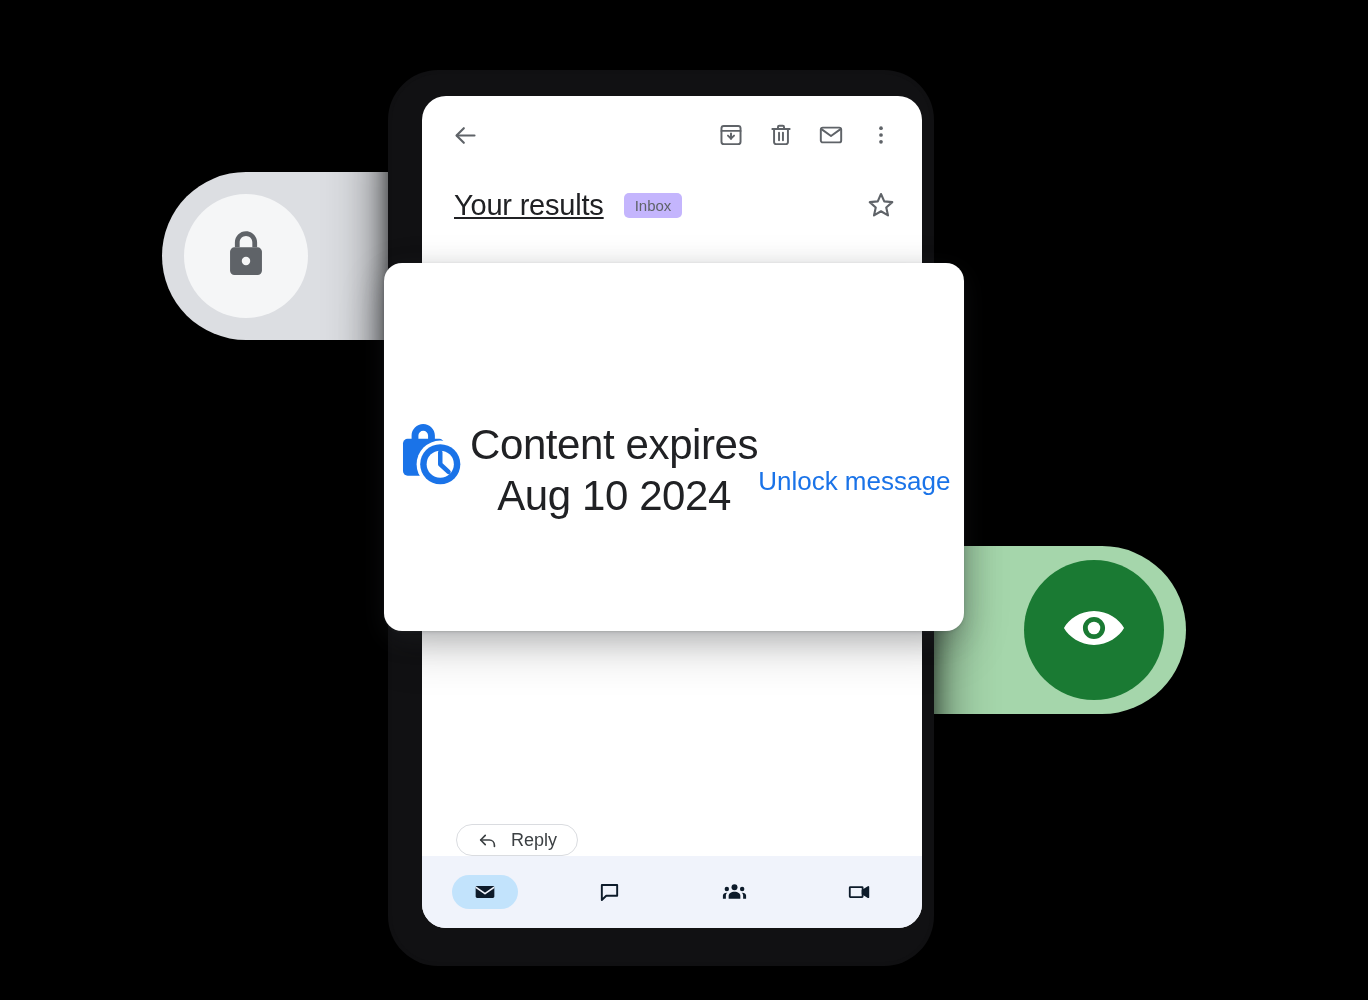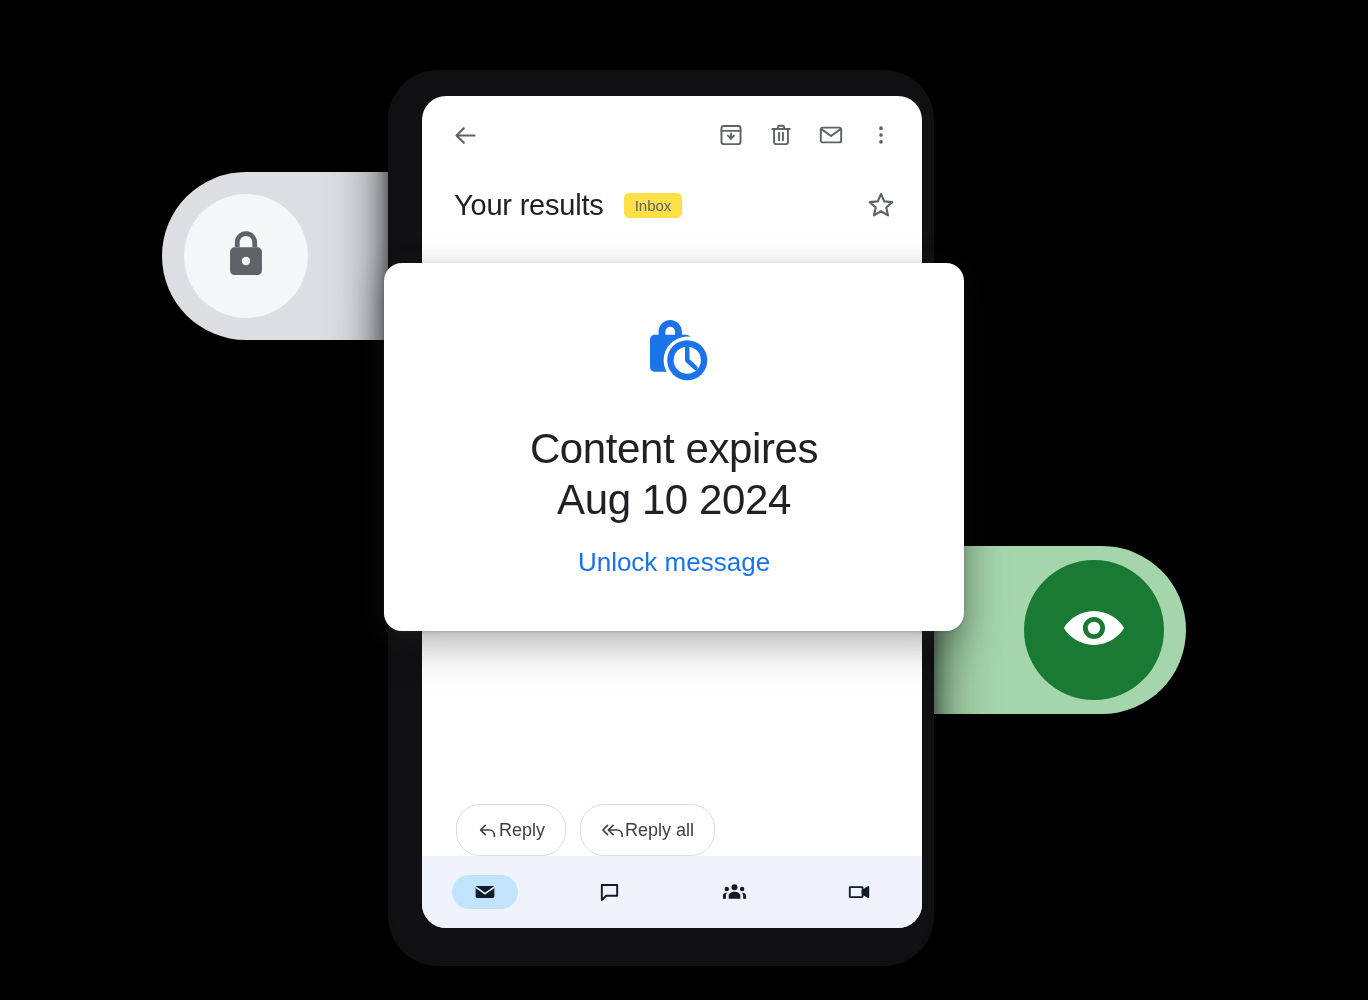--- a/index.html
+++ b/index.html
@@ -123,24 +123,25 @@
     align-items: center;
     padding: 0 26px 0 32px;
     height: 62px;
     flex: 0 0 auto;
   }
   #subject-title {
     font-size: 29px;
     color: #202124;
     letter-spacing: -0.2px;
     white-space: nowrap;
+    text-decoration: underline;
   }
   #inbox-chip {
     margin-left: 20px;
-    background: #fde047;
+    background: #c4b5fd;
     color: #5f6368;
     font-size: 15px;
     padding: 5px 11px;
     border-radius: 5px;
     line-height: 1;
     white-space: nowrap;
   }
   #subject-row .spacer { flex: 1 1 auto; }
   #star-icon { color: #5f6368; cursor: pointer; display: flex; }
 
@@ -165,21 +166,22 @@
   
   #reply-bar {
     display: flex;
     gap: 14px;
     padding: 38px 34px 0 34px;
     flex: 0 0 auto;
   }
   .reply-btn {
     display: flex;
     align-items: center;
-    height: 52px;
+    gap: 12px;
+    height: 32px;
     padding: 0 20px;
     border: 1px solid #dadce0;
     border-radius: 24px;
     background: #ffffff;
     color: #3c4043;
     font-size: 18px;
     font-family: inherit;
     cursor: pointer;
     white-space: nowrap;
   }
@@ -220,21 +222,21 @@
     top: 263px;
     width: 580px;
     height: 368px;
     background: #ffffff;
     border-radius: 18px;
     box-shadow:
       0 1px 3px rgba(60,64,67,0.22),
       0 8px 26px rgba(60,64,67,0.22),
       0 18px 48px rgba(0,0,0,0.18);
     display: flex;
-    flex-direction: column;
+    flex-direction: row;
     align-items: center;
     padding-top: 46px;
   }
   #lock-clock-icon { margin-bottom: 24px; }
   #card-heading {
     font-size: 42px;
     color: #202124;
     text-align: center;
     line-height: 1.22;
     letter-spacing: -0.4px;
@@ -345,30 +347,20 @@
         <button class="reply-btn">
           <span>
             <svg width="22" height="22" viewBox="0 0 24 24" fill="none" stroke="currentColor" stroke-width="1.8" stroke-linecap="round" stroke-linejoin="round" aria-hidden="true">
               <polyline points="9,7 4,12 9,17"></polyline>
               <path d="M4 12h9.4c3.2 0 5.6 2.4 5.6 5.6V19"></path>
             </svg>
           </span>
           <span>Reply</span>
         </button>
 
-        <button class="reply-btn">
-          <span>
-            <svg width="24" height="22" viewBox="0 0 26 24" fill="none" stroke="currentColor" stroke-width="1.8" stroke-linecap="round" stroke-linejoin="round" aria-hidden="true">
-              <polyline points="7,7 2,12 7,17"></polyline>
-              <polyline points="13,7 8,12 13,17"></polyline>
-              <path d="M8 12h9.4c3.2 0 5.6 2.4 5.6 5.6V19"></path>
-            </svg>
-          </span>
-          <span>Reply all</span>
-        </button>
 
       </div>
 
       <div id="bottom-nav">
         <div class="nav-item">
           <div class="nav-pill active">
             <span>
               <svg width="22" height="22" viewBox="0 0 24 24" fill="currentColor" aria-hidden="true">
                 <path d="M3.4 5.4h17.2a1.6 1.6 0 0 1 1.6 1.6v10a1.6 1.6 0 0 1-1.6 1.6H3.4A1.6 1.6 0 0 1 1.8 17V7a1.6 1.6 0 0 1 1.6-1.6z"></path>
                 <path d="M2.6 7.2 12 13.8l9.4-6.6" fill="none" stroke="#f0f3fb" stroke-width="1.9" stroke-linecap="round" stroke-linejoin="round"></path>

